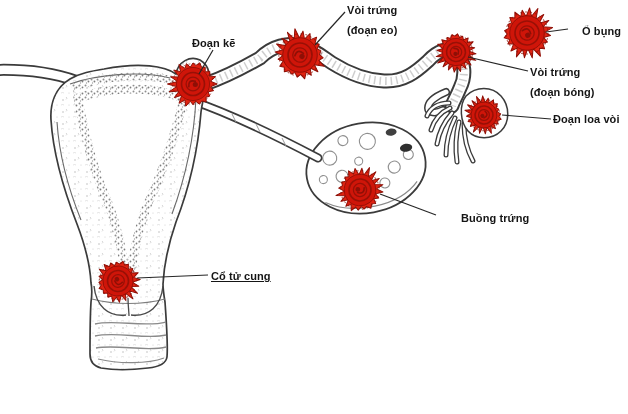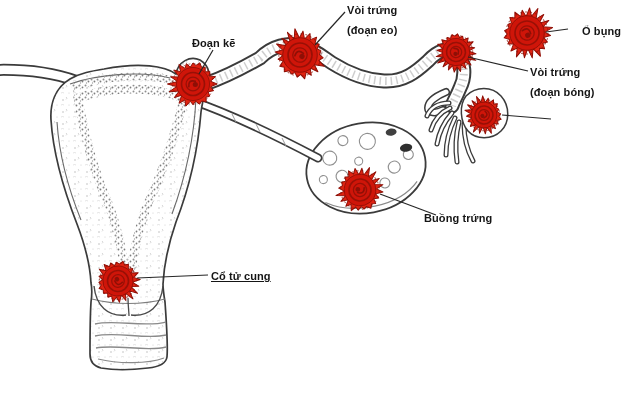--- a/index.html
+++ b/index.html
@@ -199,16 +199,17 @@
     <line x1="137" y1="278" x2="208" y2="275"></line>
   </g>
 </svg>
 
   <div class="lbl" style="left:192px;top:33px;">Đoạn kẽ</div>
   <div class="lbl" style="left:347px;top:0px;">Vòi trứng
 (đoạn eo)</div>
   <div class="lbl" style="left:570px;top:21px;margin-left:12px;">Ổ bụng</div>
   <div class="lbl" style="left:530px;top:62px;">Vòi trứng
 (đoạn bóng)</div>
-  <div class="lbl" style="left:424px;top:208px;">Buồng trứng</div>
+  <div class="lbl" style="left:553px;top:109px;">Đoạn loa vòi</div>
+  <div class="lbl" style="left:461px;top:208px;">Buồng trứng</div>
   <div class="lbl" style="left:211px;top:266px;text-decoration:underline;">Cổ tử cung</div>
 
 </div>
 
 </body></html>

